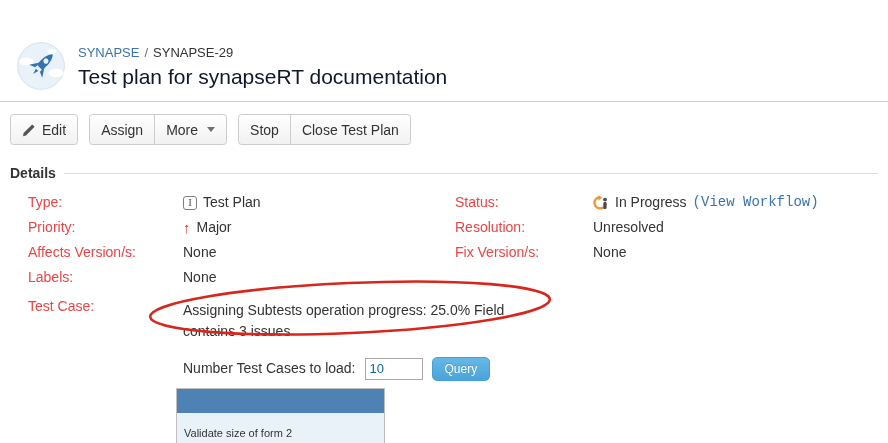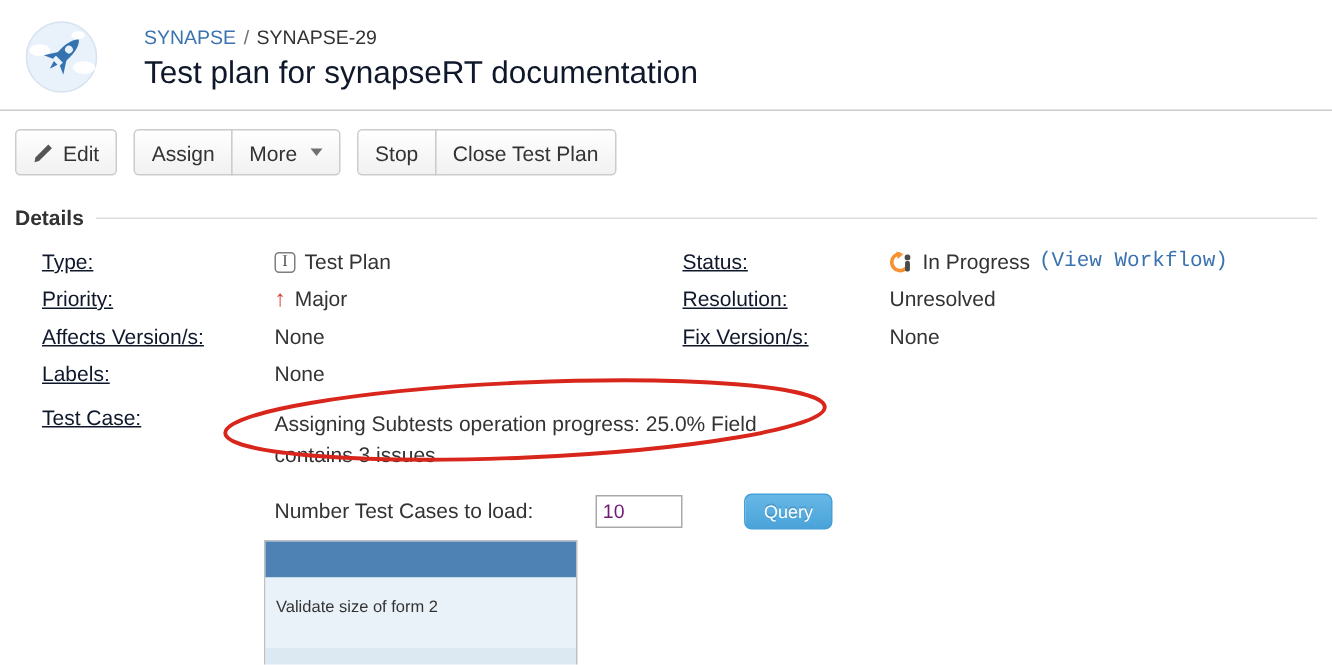--- a/index.html
+++ b/index.html
@@ -4,21 +4,21 @@
 <style>
   * { box-sizing: border-box; }
   html,body { margin:0; padding:0; }
   body {
     width:888px; height:443px; overflow:hidden;
     background:#fff; color:#333;
     font-family:"Liberation Sans", sans-serif;
   }
 
   
-  .hdr { display:flex; align-items:flex-start; gap:31px; padding:14px 10px 11px 17px; }
+  .hdr { display:flex; align-items:flex-start; gap:13px; padding:14px 10px 11px 17px;margin-top:28px; }
   .avatar { width:48px; height:48px; flex:none; cursor:pointer; }
   .head-text { padding-top:3px; }
   .breadcrumb { font-size:13px; color:#555; }
   .breadcrumb a { color:#3b73af; text-decoration:none; cursor:pointer; }
   .breadcrumb .sep { margin:0 5px; color:#707070; }
   .breadcrumb .issue-key { color:#333; }
   h1.title { margin:5px 0 0; font-size:21px; font-weight:400; color:#0f172a; }
   .hdr-divider { border-top:1px solid #ccc; }
 
   
@@ -40,21 +40,21 @@
   
   .details { padding:4px 10px 0; }
   .module-header { display:flex; align-items:center; gap:8px; margin:4px 0 9px; }
   .module-header h2 { margin:0; font-size:14px; font-weight:700; color:#333; }
   .module-header .rule { flex:1; border-top:1px solid #ddd; }
 
   .cols { display:flex; padding-left:18px; }
   .col-left { width:427px; flex:none; }
   .col-right { flex:1; }
   .prop-row { display:flex; min-height:25px; font-size:14px; line-height:25px; }
-  .lbl { flex:none; color:#0f172a;text-decoration:underline; }
+  .lbl { flex:none; color:#ef4444; }
   .col-left .lbl { width:155px; }
   .col-right .lbl { width:138px; }
   .val { color:#333; display:flex; align-items:center; gap:6px; }
   .val a { color:#3b73af; text-decoration:none; cursor:pointer;font-family:Liberation Mono, monospace; }
 
   .type-icon {
     display:inline-flex; align-items:center; justify-content:center;
     width:14px; height:14px; border:1px solid #7f7f7f; border-radius:3px;
     font-family:"Liberation Serif", serif; font-size:11px; line-height:1;
     color:#555; background:#fff; flex:none;
@@ -63,24 +63,24 @@
 
   .tc-row-outer { align-items:flex-start; margin-top:4px; }
   .tc-val { display:block; }
 
   
   .progress-wrap { position:relative; width:372px; margin-top:6px; }
   .progress-text { font-size:14px; line-height:21px; white-space:pre-line; color:#333; }
   .annotation-svg { position:absolute; left:-44px; top:-20px; width:450px; height:62px; pointer-events:none; }
 
   
-  .load-row { display:flex; align-items:center; gap:9px; margin-top:14px; font-size:14px;justify-content:space-between; }
+  .load-row { display:flex; align-items:center; gap:9px; margin-top:14px; font-size:14px; }
   .load-input {
     width:58px; height:22px; border:1px solid #a9a9a9; border-radius:0;
-    font-family:inherit; font-size:13px; padding:1px 4px; color:#701a75;
+    font-family:inherit; font-size:13px; padding:1px 4px; color:#0369a1;
   }
   .query-btn {
     height:24px; padding:0 12px; border:1px solid #469fd6; border-radius:5px;
     background:linear-gradient(#66b8e6,#4aa3d9); color:#fff;
     font-family:inherit; font-size:12px; font-weight:400; cursor:pointer;
     text-shadow:0 -1px 0 rgba(0,0,0,0.15);
   }
 
   
   .tc-widget { margin-top:7px; margin-left:-7px; width:209px; border:1px solid #bfbfbf; background:#fff; }

